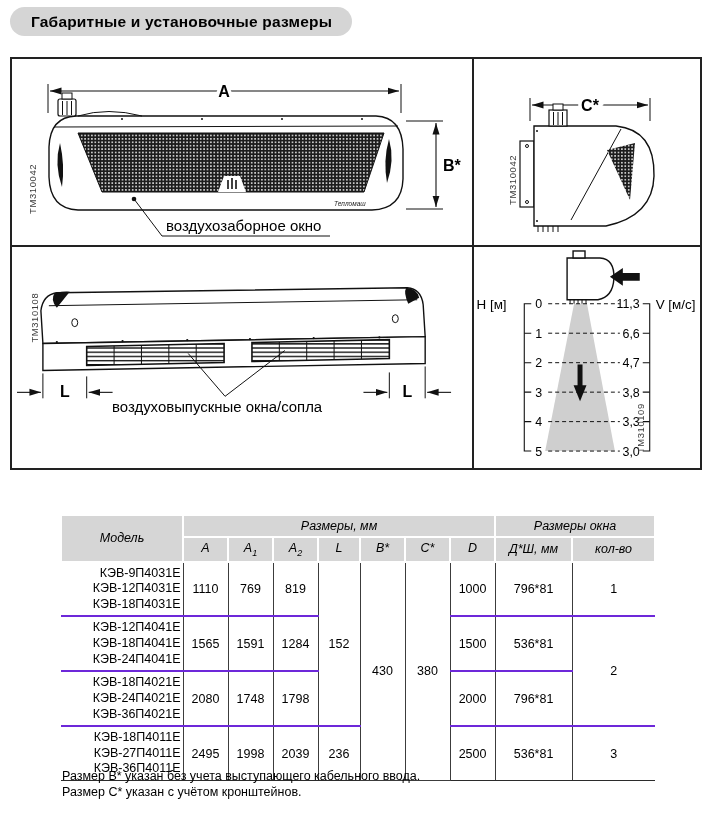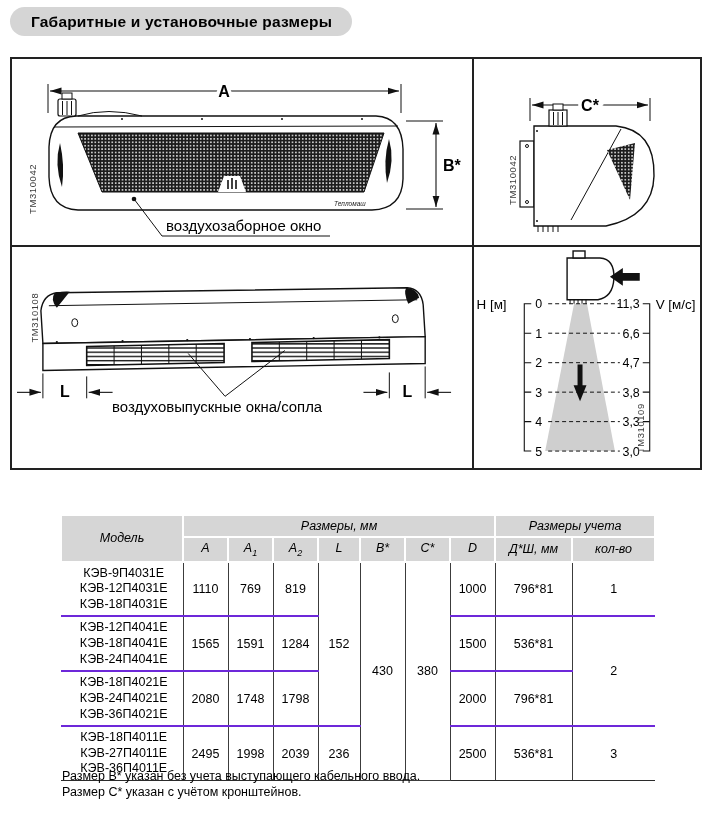--- a/index.html
+++ b/index.html
@@ -25,21 +25,21 @@
   .dimlbl{font-weight:bold;font-size:16px;fill:#000;paint-order:stroke;stroke:#fff;stroke-width:7px;}
   .lbl{font-size:15px;fill:#000;}
   .code{font-size:9.5px;fill:#3a3a3a;letter-spacing:.6px;}
   .tick{font-size:12.5px;fill:#000;}
   .axis{font-size:13.5px;fill:#000;}
 
   table.dim-table{position:absolute;left:60px;top:514px;width:594px;border-collapse:collapse;
     table-layout:fixed;font-size:12.5px;}
   .dim-table th{background:#d6d6d6;border:2px solid #fff;font-weight:normal;padding:3px 1px;font-size:12.5px;font-style:italic;}
   .dim-table td{border:1px solid #3c3c3c;text-align:center;padding:2px 6px;vertical-align:middle;}
-  .dim-table td.model{text-align:center;padding:3px 2px 3px 6px;border-left:none;line-height:1.25;}
+  .dim-table td.model{text-align:right;padding:3px 2px 3px 6px;border-left:none;line-height:1.25;}
   .dim-table tbody tr:first-child td.model{border-top:none;}
   .dim-table tr.gs td{border-top:2px solid #6d28d9;}
   .dim-table td.no-r{border-right:none;}
   .dim-table tbody tr:last-child td{border-bottom:1.6px solid #2b2b2b;}
   .dim-table sub{font-size:9px;}
 
   .notes{position:absolute;left:62px;top:768px;font-size:12.5px;line-height:1.3;}
 </style>
 </head>
 <body>
@@ -264,21 +264,21 @@
         <col style="width:45px">
         <col style="width:45px">
         <col style="width:45px">
       <col style="width:77px">
         <col style="width:83px">
     </colgroup>
     <thead>
       <tr>
         <th rowspan="2">Модель</th>
         <th colspan="7">Размеры, мм</th>
-        <th colspan="2">Размеры учета</th>
+        <th colspan="2">Размеры окна</th>
       </tr>
       <tr>
         <th><span>A</span><sub></sub></th>
         <th><span>A</span><sub>1</sub></th>
         <th><span>A</span><sub>2</sub></th>
         <th><span>L</span><sub></sub></th>
         <th><span>B*</span><sub></sub></th>
         <th><span>C*</span><sub></sub></th>
         <th><span>D</span><sub></sub></th>
         <th>Д*Ш, мм</th>

